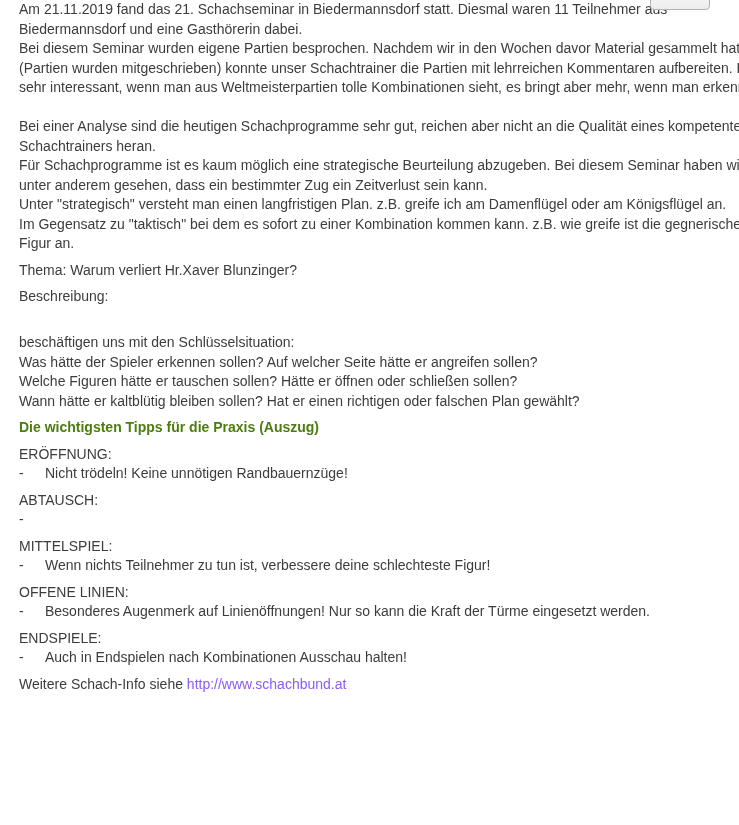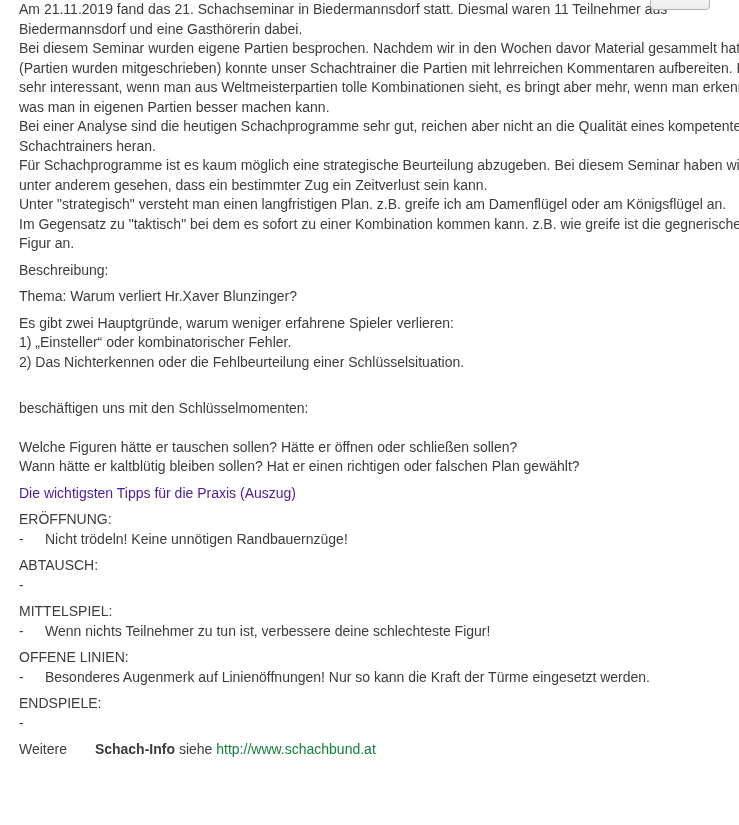--- a/index.html
+++ b/index.html
@@ -29,69 +29,64 @@
     border: 1px solid #b3b3b3;
     border-radius: 4px;
     background: linear-gradient(#fdfdfd, #ececec);
     cursor: pointer;
   }
   p.block { margin: 0 0 7px 0; }
   .line { white-space: nowrap; }
   .gap-vortrag { margin-top: 10px; }
   .gap-heading { margin-top: 19.5px; }
   .gap-footer  { margin-top: 14px; }
-  .heading { font-weight: normal; color: #4c1d95; }
+  .heading { font-weight: bold; color: #4d7c0f; }
   .tip-item { display: flex; white-space: nowrap; }
   .tip-item .dash { width: 26px; flex: 0 0 26px; }
   .footer-line { white-space: nowrap; }
-  .footer-line .bold { font-weight: bold; margin-left: 24px; }
-  a.link { color: #15803d; text-decoration: none; cursor: pointer; }
+  .footer-line .bold { font-weight: normal; }
+  a.link { color: #8b5cf6; text-decoration: none; cursor: pointer; }
 </style>
 </head>
 <body>
 
 <div class="content">
 
   <div class="top-btn"></div>
 
   <p class="block">
     <span class="line">Am 21.11.2019 fand das 21. Schachseminar in Biedermannsdorf statt. Diesmal waren 11 Teilnehmer aus</span><br>
     <span class="line">Biedermannsdorf und eine Gasthörerin dabei.</span><br>
     <span class="line">Bei diesem Seminar wurden eigene Partien besprochen. Nachdem wir in den Wochen davor Material gesammelt hatten</span><br>
     <span class="line">(Partien wurden mitgeschrieben) konnte unser Schachtrainer die Partien mit lehrreichen Kommentaren aufbereiten. Es ist</span><br>
     <span class="line">sehr interessant, wenn man aus Weltmeisterpartien tolle Kombinationen sieht, es bringt aber mehr, wenn man erkennt</span><br>
-    <span class="line">was man in eigenen Partien besser machen kann.</span><br>
+    <br>
     <span class="line">Bei einer Analyse sind die heutigen Schachprogramme sehr gut, reichen aber nicht an die Qualität eines kompetenten</span><br>
     <span class="line">Schachtrainers heran.</span><br>
     <span class="line">Für Schachprogramme ist es kaum möglich eine strategische Beurteilung abzugeben. Bei diesem Seminar haben wir</span><br>
     <span class="line">unter anderem gesehen, dass ein bestimmter Zug ein Zeitverlust sein kann.</span><br>
     <span class="line">Unter "strategisch" versteht man einen langfristigen Plan. z.B. greife ich am Damenflügel oder am Königsflügel an.</span><br>
     <span class="line">Im Gegensatz zu "taktisch" bei dem es sofort zu einer Kombination kommen kann. z.B. wie greife ist die gegnerische</span><br>
     <span class="line">Figur an.</span>
   </p>
 
 
   <p class="block">
-    <span class="line">Beschreibung:</span>
-  </p>
-
-  <p class="block">
     <span class="line">Thema: Warum verliert Hr.Xaver Blunzinger?</span>
   </p>
 
   <p class="block">
-    <span class="line">Es gibt zwei Hauptgründe, warum weniger erfahrene Spieler verlieren:</span><br>
-    <span class="line">1) „Einsteller“ oder kombinatorischer Fehler.</span><br>
-    <span class="line">2) Das Nichterkennen oder die Fehlbeurteilung einer Schlüsselsituation.</span>
+    <span class="line">Beschreibung:</span>
   </p>
+
 
   <p class="block">
     <br>
-    <span class="line">beschäftigen uns mit den Schlüsselmomenten:</span><br>
-    <br>
+    <span class="line">beschäftigen uns mit den Schlüsselsituation:</span><br>
+    <span class="line">Was hätte der Spieler erkennen sollen? Auf welcher Seite hätte er angreifen sollen?</span><br>
     <span class="line">Welche Figuren hätte er tauschen sollen? Hätte er öffnen oder schließen sollen?</span><br>
     <span class="line">Wann hätte er kaltblütig bleiben sollen? Hat er einen richtigen oder falschen Plan gewählt?</span>
   </p>
 
   <p class="block heading gap-heading">
     <span class="line">Die wichtigsten Tipps für die Praxis (Auszug)</span>
   </p>
 
   <p class="block">
     <span class="line">ERÖFFNUNG:</span>
@@ -121,20 +116,21 @@
     <span class="tip-item">
         <span class="dash">-</span>
         <span>Besonderes Augenmerk auf Linienöffnungen! Nur so kann die Kraft der Türme eingesetzt werden.</span>
       </span>
   </p>
 
   <p class="block">
     <span class="line">ENDSPIELE:</span>
     <span class="tip-item">
         <span class="dash">-</span>
+        <span>Auch in Endspielen nach Kombinationen Ausschau halten!</span>
       </span>
   </p>
 
   <p class="block footer-line gap-footer">
     <span>Weitere </span><span class="bold">Schach-Info</span><span> siehe </span><a class="link">http://www.schachbund.at</a>
   </p>
 
 </div>
 
 </body></html>

